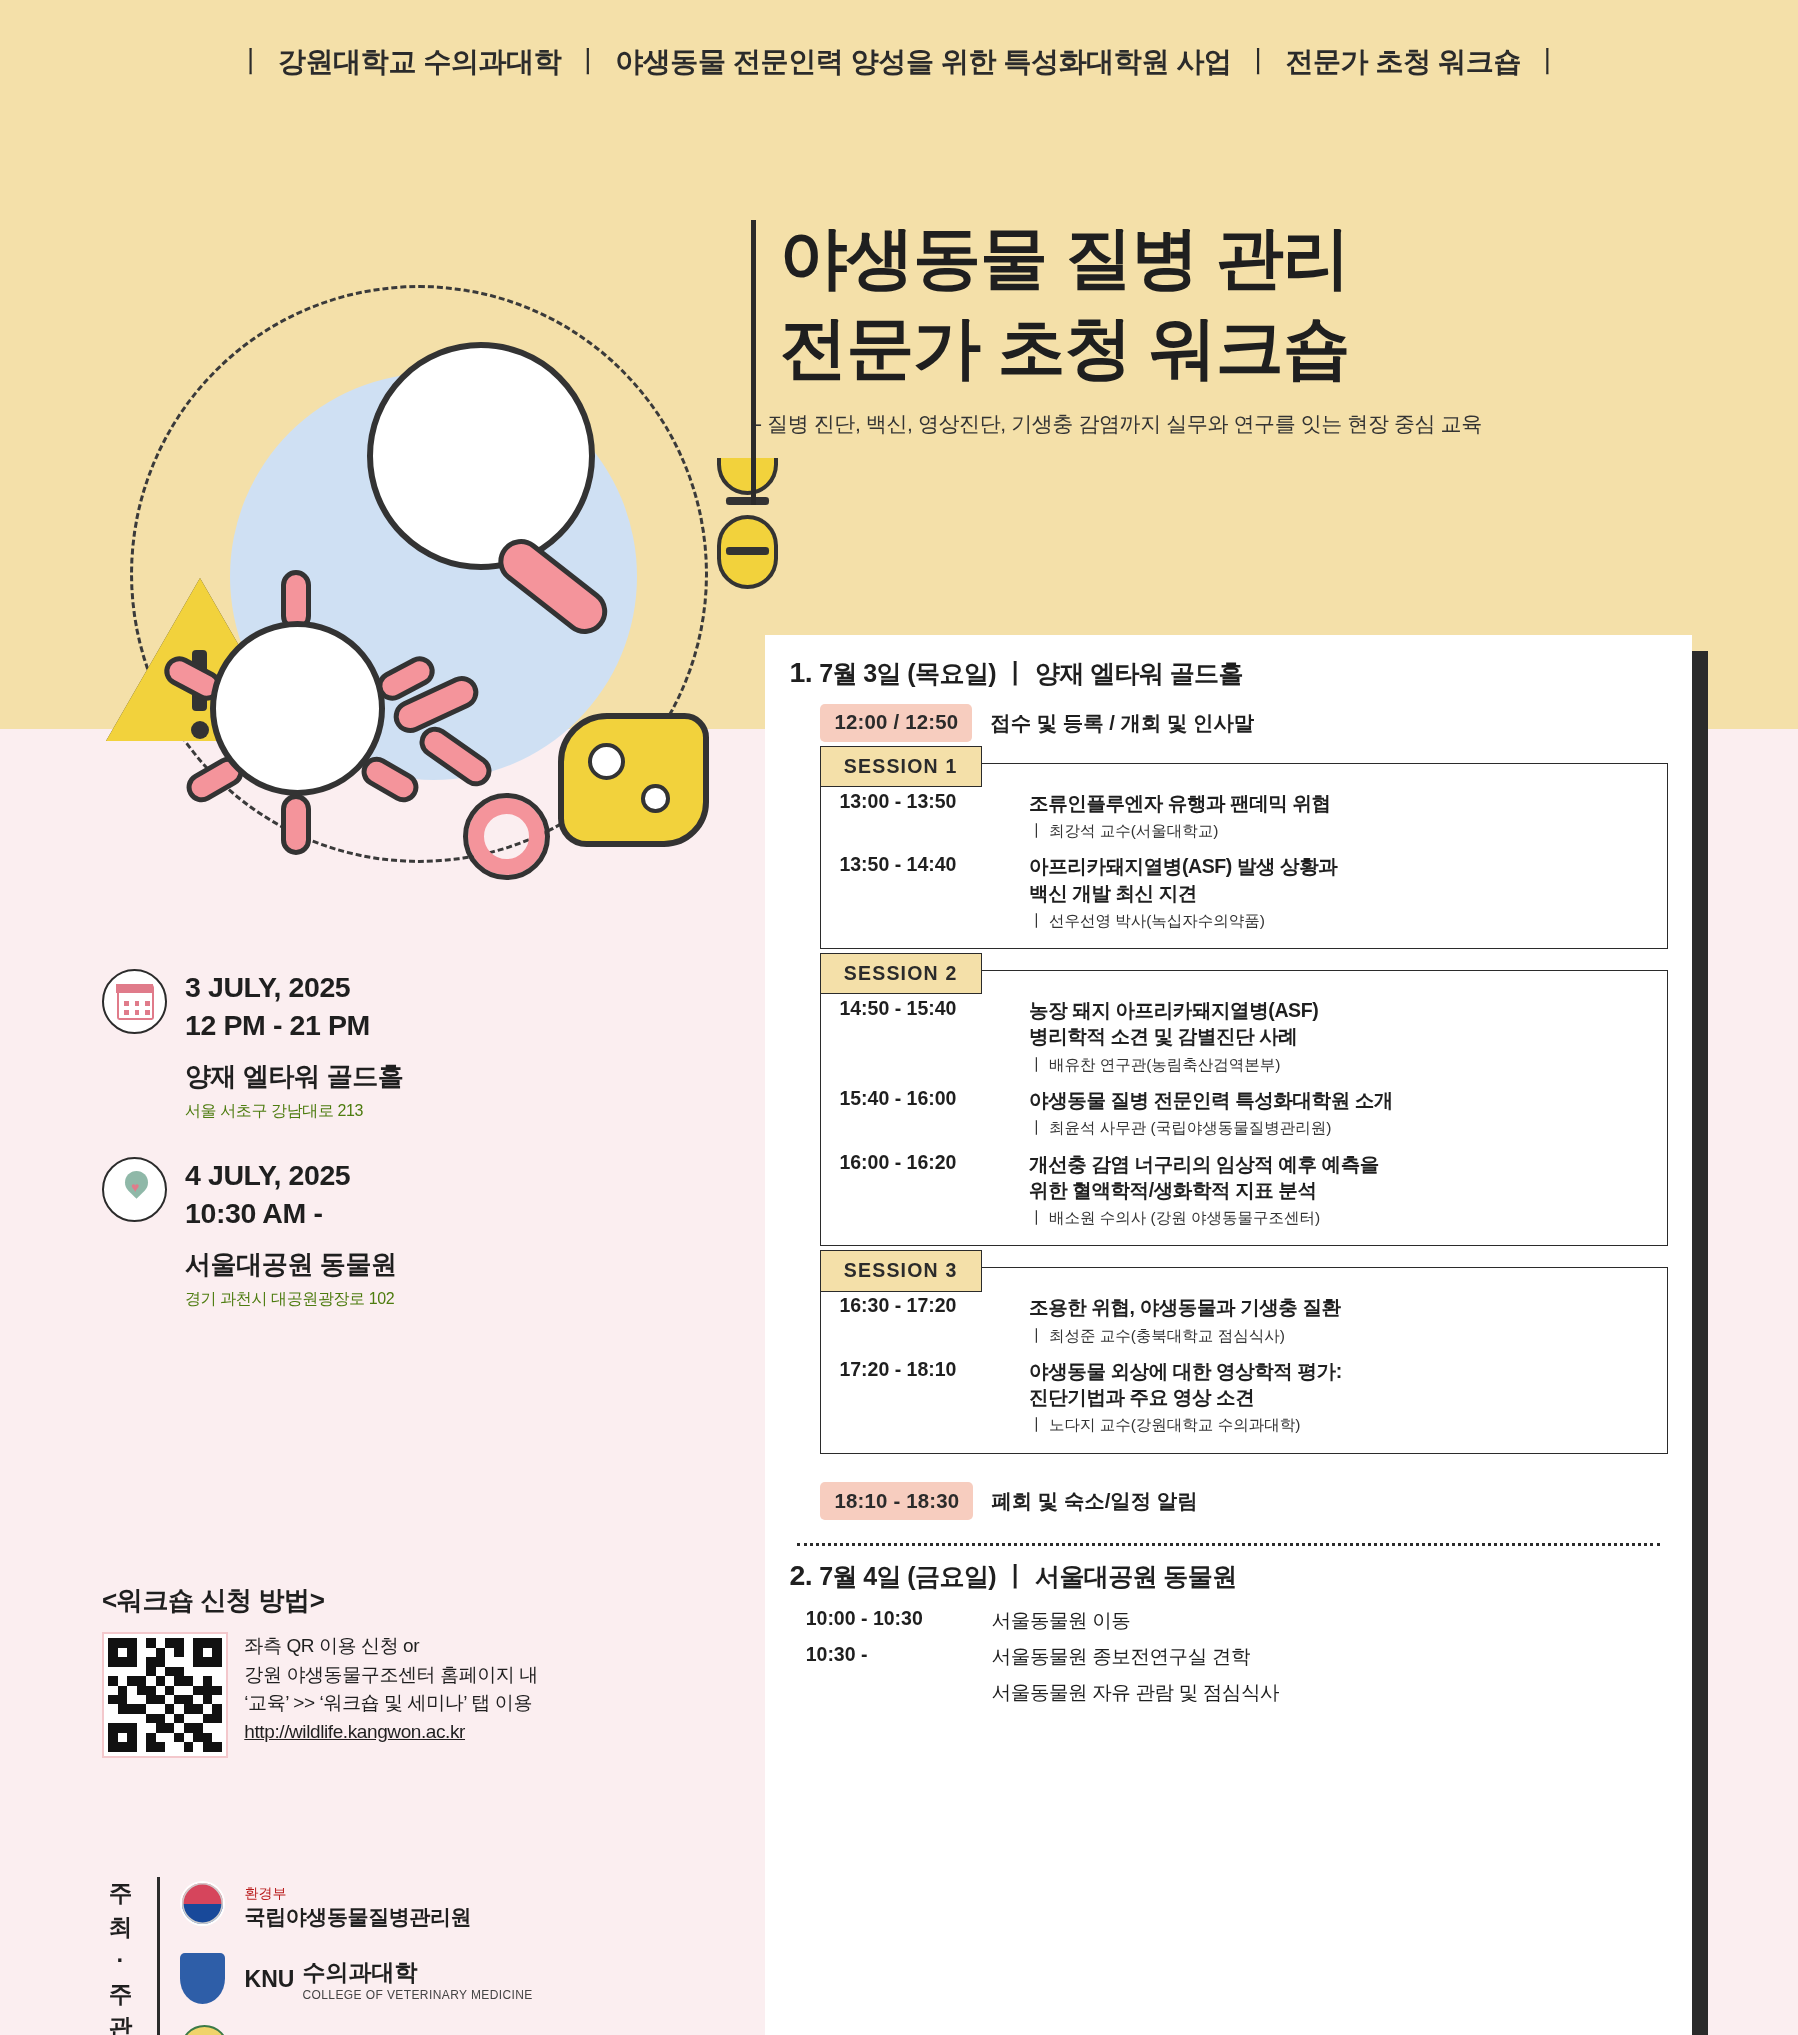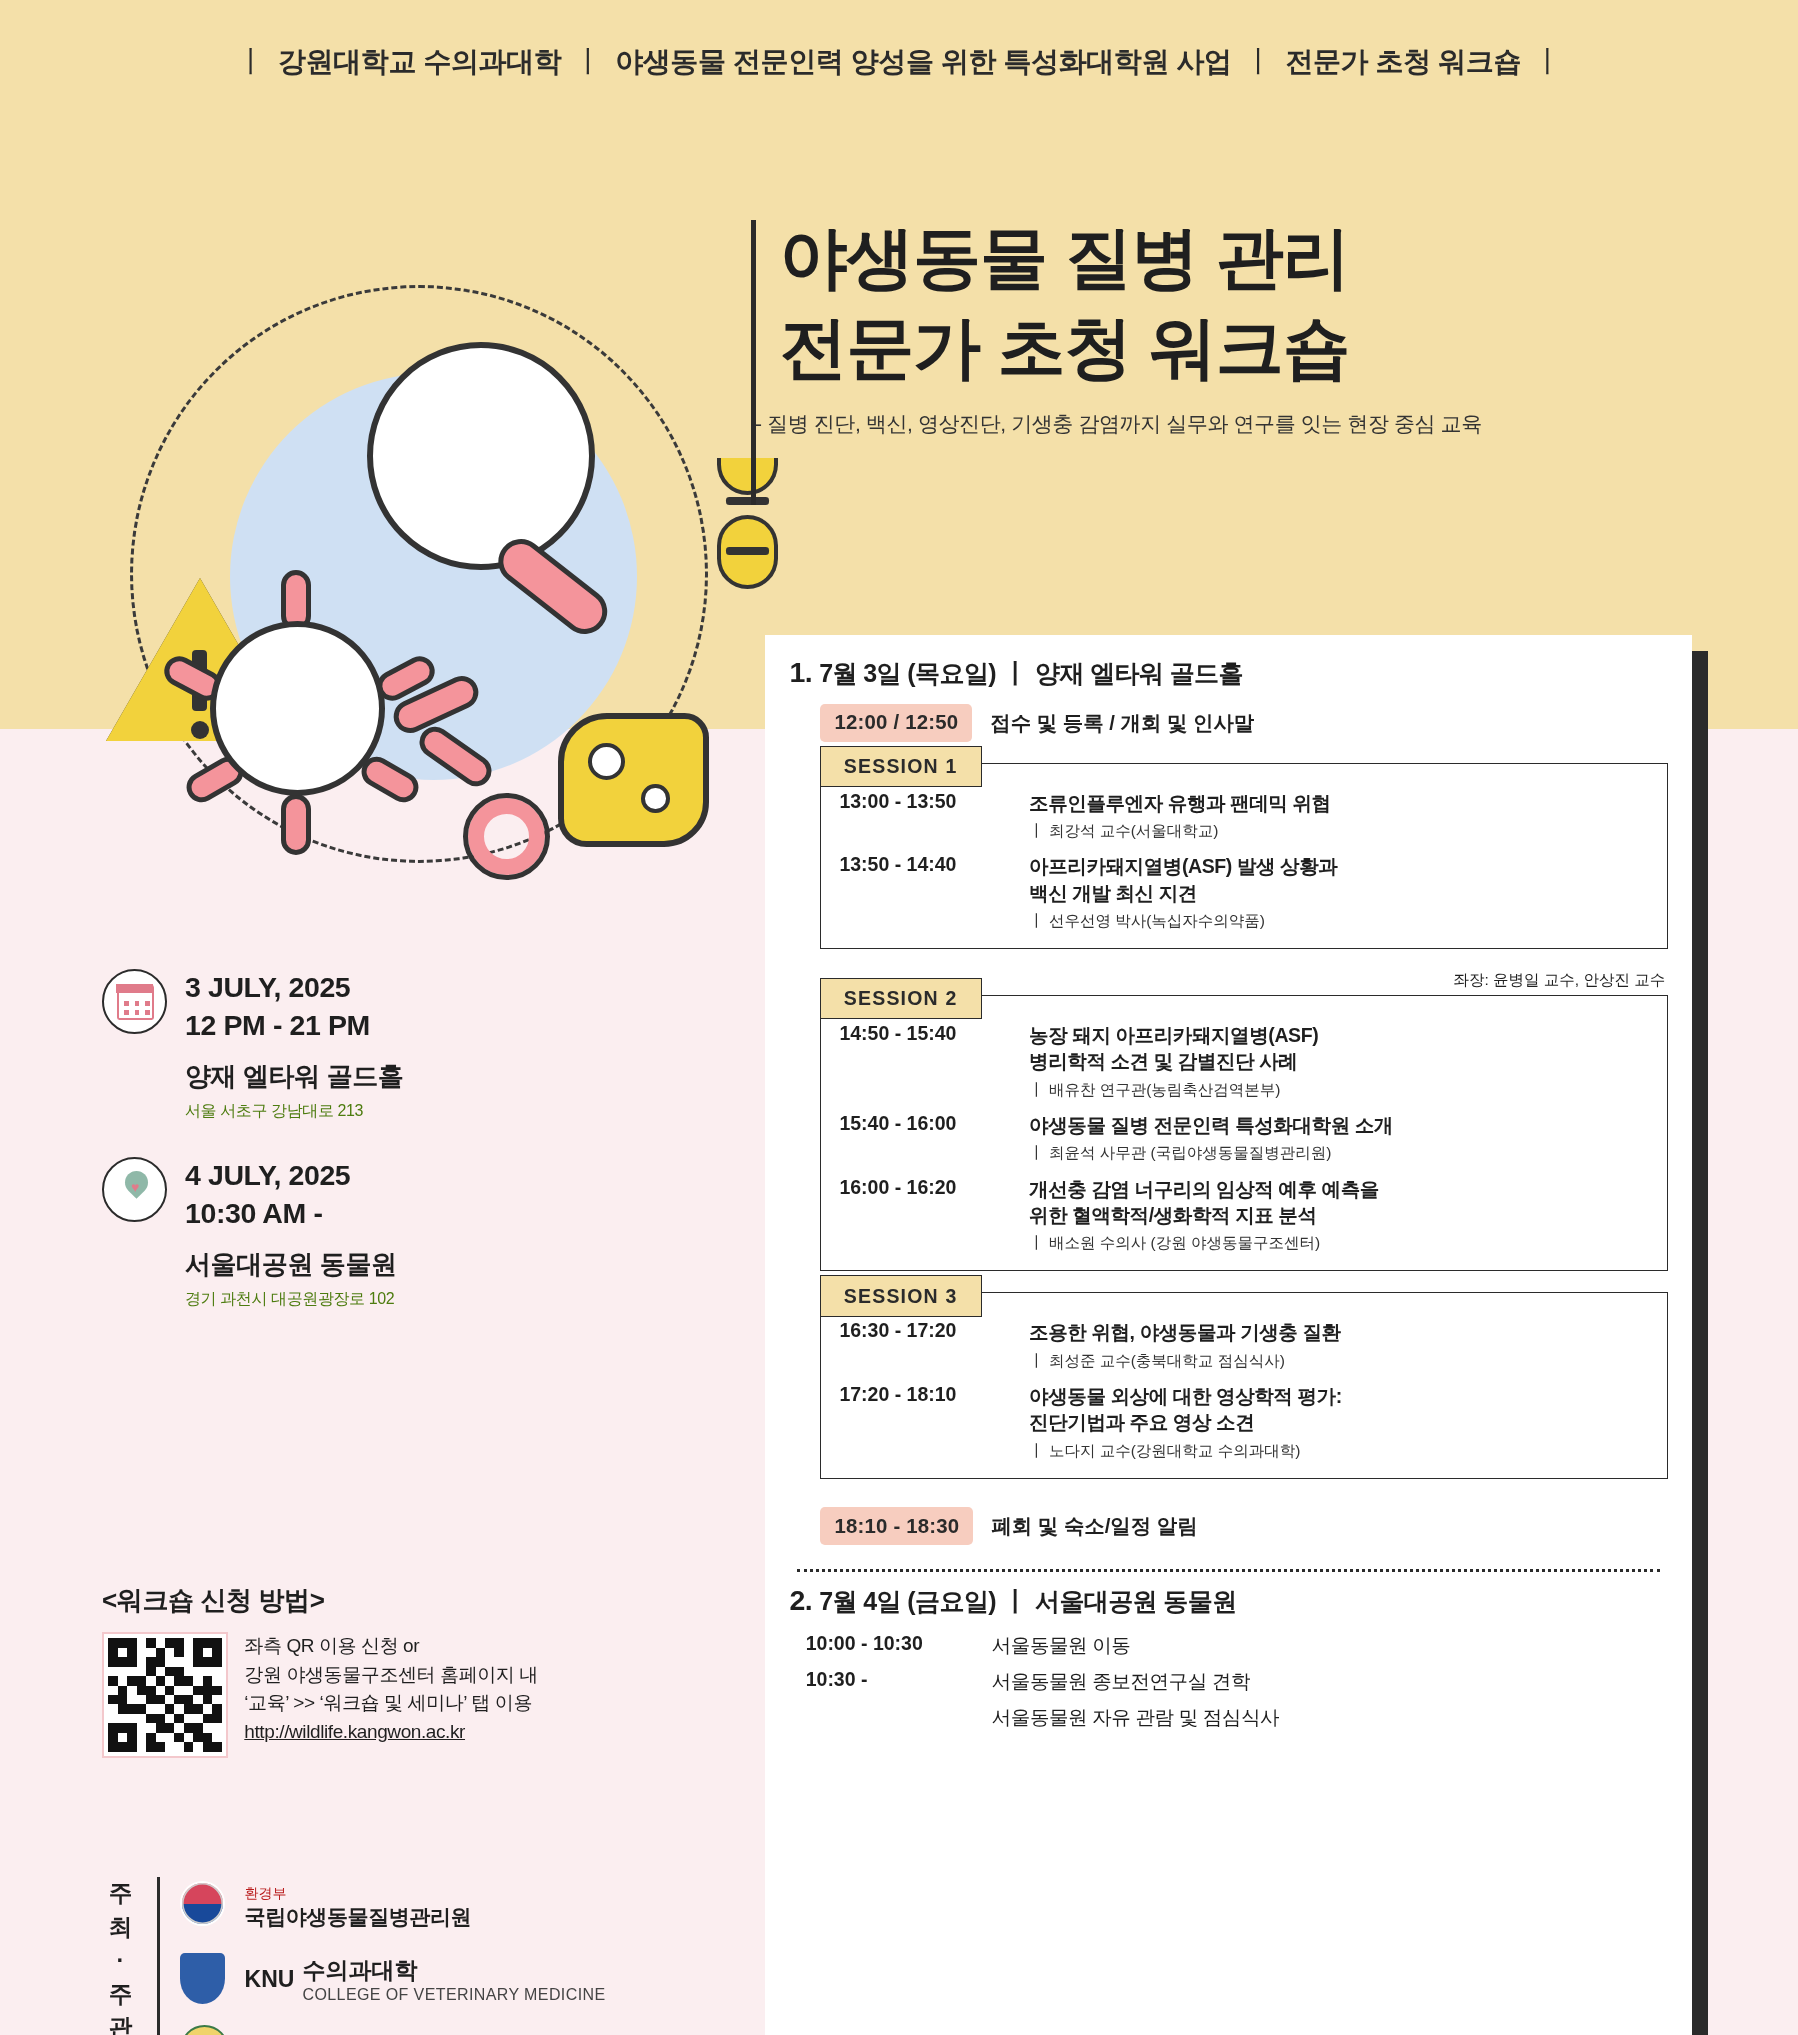--- a/index.html
+++ b/index.html
@@ -198,21 +198,21 @@
   .hosts-label { font-size: 23.6px; font-weight: bold; color: #1f1f1f; line-height: 1.42; width: 33px; text-align: center;}
   .hosts-div { width: 2.4px; background: #2b2b2b; height: 228px; }
   .host-rows { display: flex; flex-direction: column; gap: 19px; padding-top: 4.1px;}
   .host-row { display: flex; align-items: center; gap: 11.4px; }
   .host-mark { width: 53px; height: 53px; flex: 0 0 53px; position: relative; }
   .taeguk { width: 45px; height: 45px; border-radius: 50%; background: linear-gradient(180deg,#d6455c 50%,#18499a 50%); border: 2px solid #fff; box-shadow: 0 0 0 1.6px #ccc inset;}
   .host-name-1 { font-size: 14px; color: #b91c1c; }
   .host-name-2 { font-size: 21px; font-weight: bold; color: #1f1f1f; letter-spacing: -0.4px; }
   .knu-shield { width: 45px; height: 51px; background: #2e5ea8; border-radius: 4.9px 4.9px 50% 50%; }
   .knu-text-1 { font-size: 23px; font-weight: bold; color: #1f1f1f; }
-  .knu-text-2 { font-size: 16px; color: #444; letter-spacing: 0.4px; }
+  .knu-text-2 { font-size: 12px; color: #444; letter-spacing: 0.4px; }
   .wrc-badge { width: 49px; height: 49px; border-radius: 50%; background: #f0d36a; border: 2.4px solid #3b7a46;}
   .wrc-1 { font-size: 20.4px; font-weight: bold; color: #1f1f1f; letter-spacing: -0.4px;}
 </style>
 </head>
 <body>
 
 <div class="top-band"></div>
 <div class="lower-band"></div>
 
 <div class="header-line">
@@ -541,21 +541,20 @@
         <div>
           <div class="talk-title" style="white-space: pre-line;">아프리카돼지열병(ASF) 발생 상황과
 백신 개발 최신 지견</div>
           <div class="talk-speaker">丨 선우선영 박사(녹십자수의약품)</div>
         </div>
       </div>
     </div>
   </div>
 
   <div class="session-block">
-    <div class="chair">좌장: 윤병일 교수, 안상진 교수</div>
     <div class="session-box">
       <div class="session-tag">SESSION 2</div>
       <div class="talk">
         <div class="talk-time">14:50 - 15:40</div>
         <div>
           <div class="talk-title" style="white-space: pre-line;">농장 돼지 아프리카돼지열병(ASF)
 병리학적 소견 및 감별진단 사례</div>
           <div class="talk-speaker">丨 배유찬 연구관(농림축산검역본부)</div>
         </div>
       </div>

